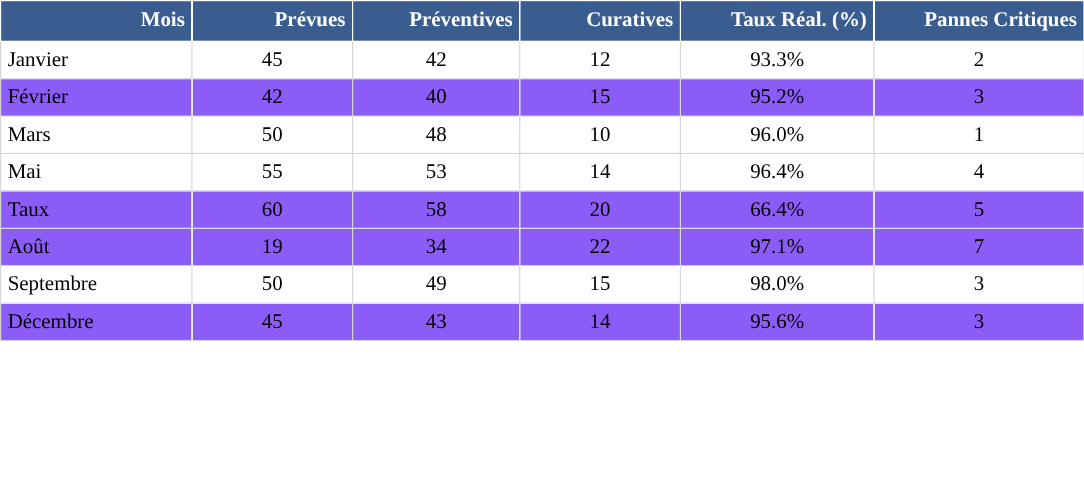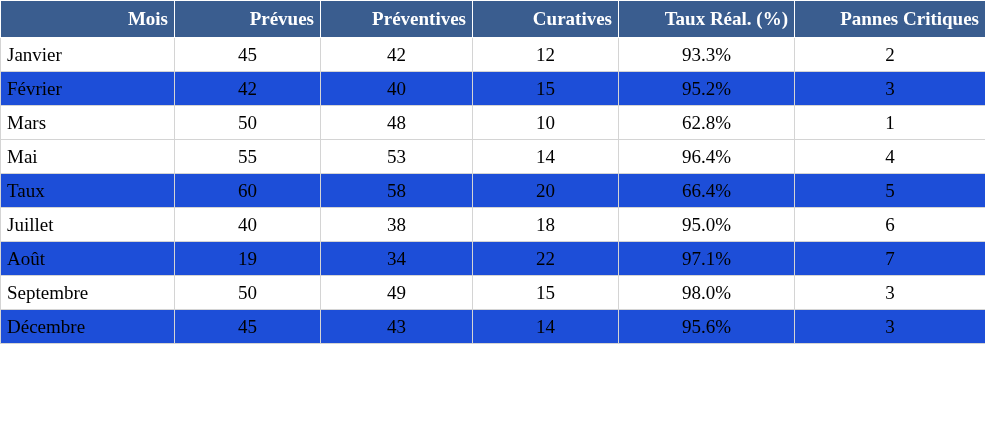--- a/index.html
+++ b/index.html
@@ -42,21 +42,21 @@
     font-size: 19px;
     padding: 3px 6px;
     border-bottom: 1px solid #d4d4d4;
     border-left: 1px solid #d4d4d4;
     border-right: 1px solid #d4d4d4;
     height: 27px;
     white-space: nowrap;
     overflow: hidden;
   }
   #maintenance-table tbody tr.alt td {
-    background: #1d4ed8;
+    background: #8b5cf6;
     margin-top: 29px;
   }
   #maintenance-table tbody td.label-cell {
     text-align: left;
   }
   #maintenance-table tbody td.num-cell {
     text-align: center;
   }
 </style>
 </head>
@@ -96,46 +96,38 @@
       <td class="num-cell">40</td>
       <td class="num-cell">15</td>
       <td class="num-cell">95.2%</td>
       <td class="num-cell">3</td>
     </tr>
     <tr>
       <td class="label-cell">Mars</td>
       <td class="num-cell">50</td>
       <td class="num-cell">48</td>
       <td class="num-cell">10</td>
-      <td class="num-cell">62.8%</td>
+      <td class="num-cell">96.0%</td>
       <td class="num-cell">1</td>
     </tr>
     <tr>
       <td class="label-cell">Mai</td>
       <td class="num-cell">55</td>
       <td class="num-cell">53</td>
       <td class="num-cell">14</td>
       <td class="num-cell">96.4%</td>
       <td class="num-cell">4</td>
     </tr>
     <tr class="alt">
       <td class="label-cell">Taux</td>
       <td class="num-cell">60</td>
       <td class="num-cell">58</td>
       <td class="num-cell">20</td>
       <td class="num-cell">66.4%</td>
       <td class="num-cell">5</td>
-    </tr>
-    <tr>
-      <td class="label-cell">Juillet</td>
-      <td class="num-cell">40</td>
-      <td class="num-cell">38</td>
-      <td class="num-cell">18</td>
-      <td class="num-cell">95.0%</td>
-      <td class="num-cell">6</td>
     </tr>
     <tr class="alt">
       <td class="label-cell">Août</td>
       <td class="num-cell">19</td>
       <td class="num-cell">34</td>
       <td class="num-cell">22</td>
       <td class="num-cell">97.1%</td>
       <td class="num-cell">7</td>
     </tr>
     <tr>

